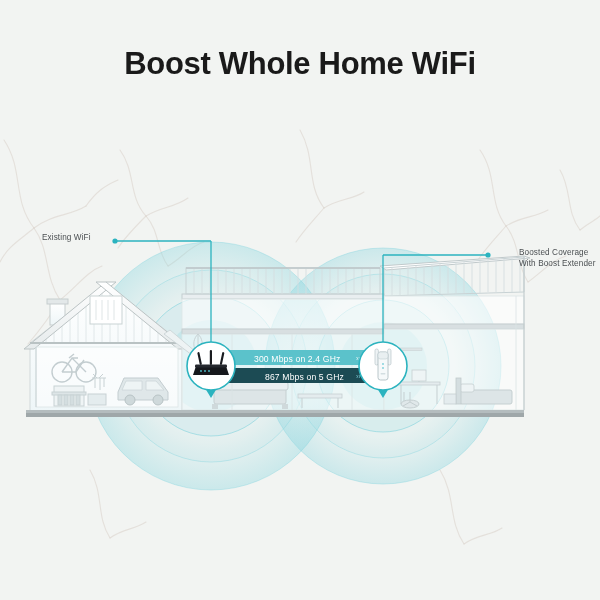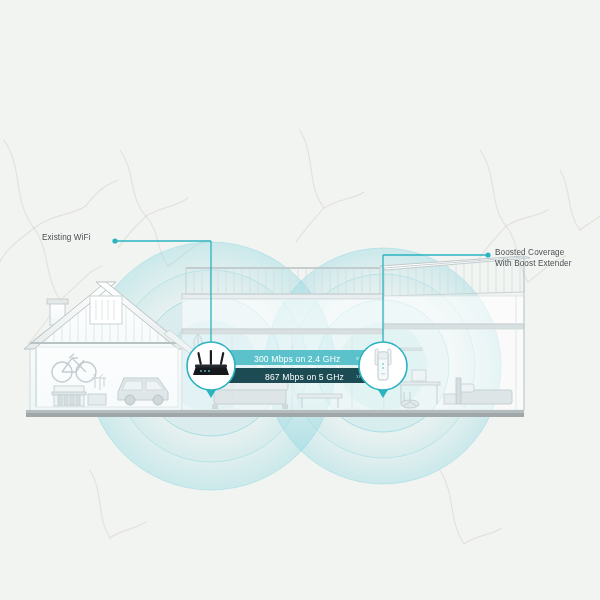--- a/index.html
+++ b/index.html
@@ -47,21 +47,21 @@
     letter-spacing: 0.1px;
     text-align: center;
   }
   #lbl-boosted {
     left: 495px;
     top: 247px;
     font-size: 8.2px;
     line-height: 11px;
     letter-spacing: 0.1px;
   }
-  #lbl-boosted span { display: block; }
+  #lbl-boosted span { display: block; margin-left: 24px; }
   #lbl-works {
     left: 413px;
     top: 351px;
     font-size: 11.2px;
     font-weight: bold;
     color: #23282b;
     line-height: 13.5px;
     letter-spacing: -0.1px;
   }
   #lbl-works span { display: block; }
@@ -428,20 +428,21 @@
             <circle cx="383" cy="364" r="0.9"></circle>
             <circle cx="383" cy="368" r="0.9"></circle>
           </g>
           <rect x="380.5" y="373" width="5" height="1.4" rx="0.7" fill="#d3dee1"></rect>
         </g>
       </g>
 
     </g>
   </svg>
 
+  <div id="title">Boost Whole Home WiFi</div>
 
   <div class="ovl" id="lbl-existing">Existing WiFi</div>
 
   <div class="ovl" id="lbl-boosted">
     <span>Boosted Coverage</span>
     <span>With Boost Extender</span>
   </div>
 
 
   <div class="bar-text" id="bar24-text">300 Mbps on 2.4 GHz</div>

